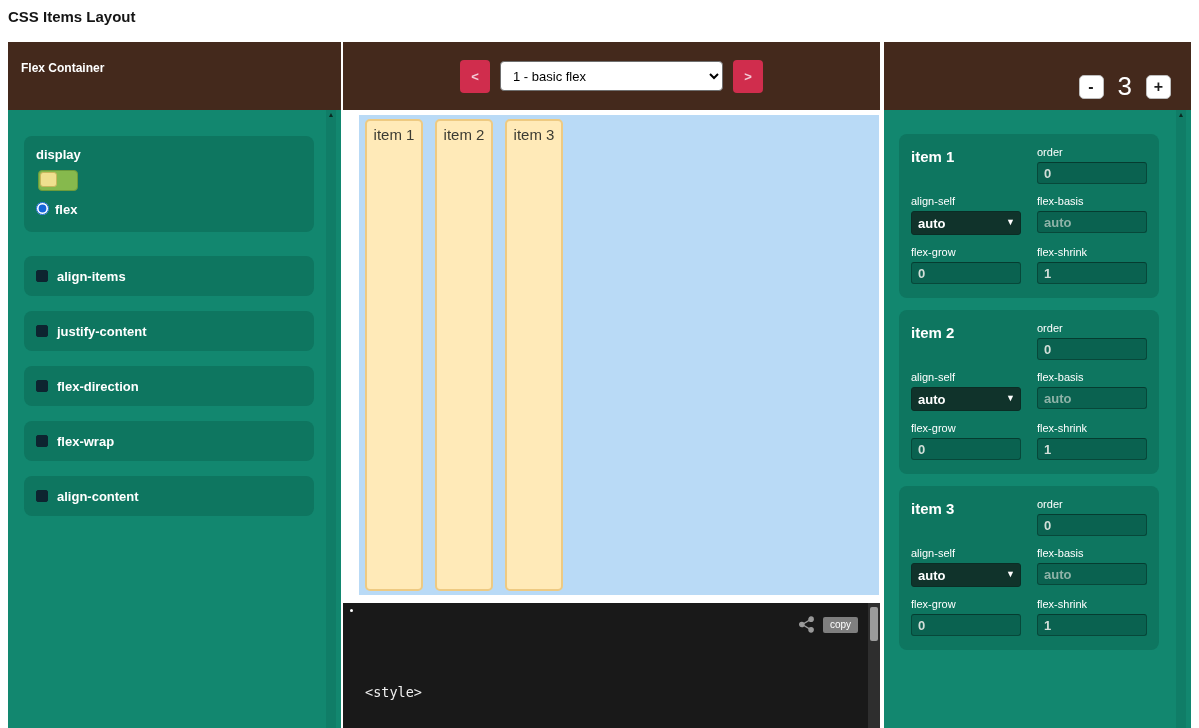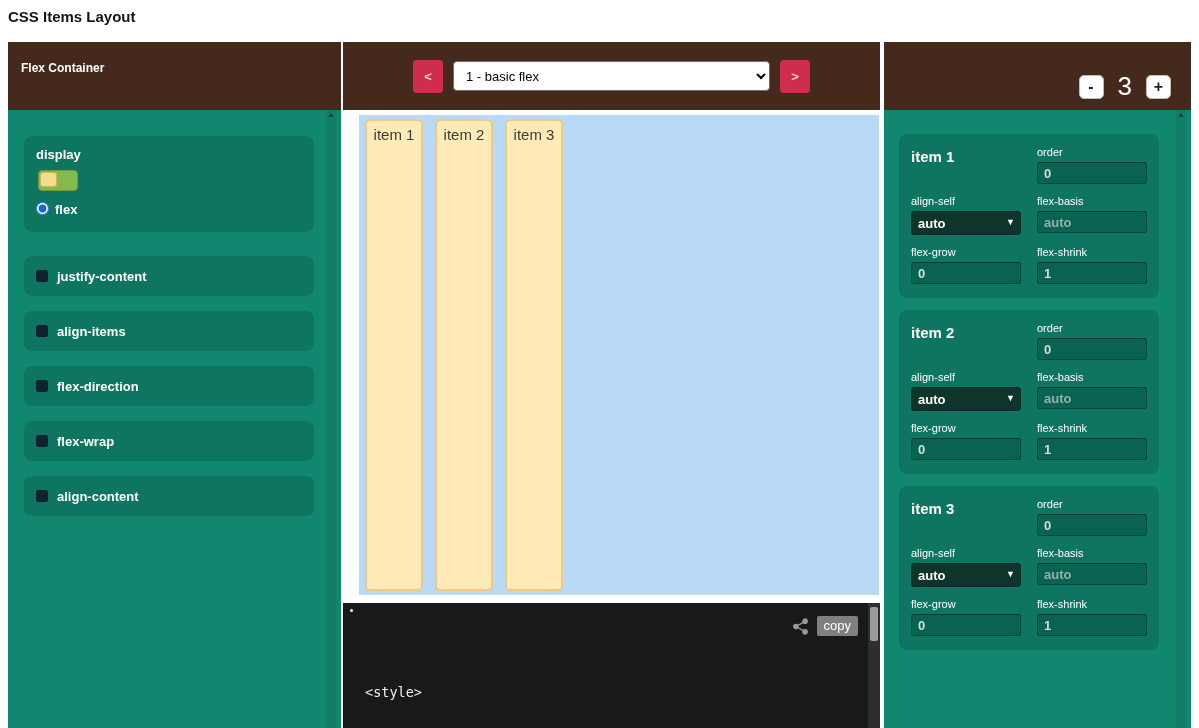--- a/index.html
+++ b/index.html
@@ -37,32 +37,32 @@
     border:1px solid #0d2430;border-radius:2px;margin:0;flex:0 0 auto;cursor:pointer;}
 
   
   .panel-scroll{position:absolute;top:68px;right:5px;bottom:0;width:10px;background:rgba(0,0,0,0.07);}
   .panel-scroll .sb-up{display:block;text-align:center;font-size:7px;line-height:10px;color:#0a2b22;cursor:pointer;}
 
   
   .mid-header{display:flex;align-items:center;justify-content:center;gap:10px;}
   .nav-btn{width:30px;height:33px;background:#D02D4D;color:#f3ccd6;border:none;border-radius:4px;
     font-size:13px;font-weight:bold;cursor:pointer;}
-  .example-select{width:317px;height:30px;border:1px solid #6f6f6f;border-radius:4px;background:#fff;
+  .example-select{width:223px;height:30px;border:1px solid #6f6f6f;border-radius:4px;background:#fff;
     font-size:13px;color:#000;padding:0 8px;font-family:"Liberation Sans",sans-serif;}
   .preview-body{position:absolute;top:68px;left:0;right:0;height:493px;background:#fff;}
   .flex-stage{position:absolute;left:16px;top:5px;width:520px;height:480px;background:#B9DAF6;display:flex;}
   .flex-item{box-sizing:border-box;width:58px;margin:4px 6px;background:#FFEAB8;border:2px solid #eeca82;
     border-radius:5px;text-align:center;padding-top:5px;font-size:15px;color:#3c3c34;}
 
   .code-panel{position:absolute;left:0;top:561px;width:537px;height:125px;background:#191919;}
   .code-dot{position:absolute;left:7px;top:6px;width:3px;height:3px;border-radius:50%;background:#fff;}
   .code-tools{position:absolute;top:13px;right:22px;display:flex;align-items:center;gap:8px;}
   .share-icon{width:17px;height:17px;cursor:pointer;}
-  .copy-btn{background:#7f7f7f;color:#fff;border:none;border-radius:2px;font-size:13px;
+  .copy-btn{background:#7f7f7f;color:#fff;border:none;border-radius:2px;font-size:10px;
     padding:2px 7px 3px;cursor:pointer;font-family:"Liberation Sans",sans-serif;}
   .code-lines{position:absolute;left:22px;top:42px;font-family:"DejaVu Sans Mono",monospace;
     font-size:13.5px;line-height:19px;color:#efefef;white-space:pre;}
   .code-scroll{position:absolute;top:0;right:0;bottom:0;width:12px;background:#2e2e2e;}
   .code-thumb{position:absolute;top:4px;left:2px;width:8px;height:34px;background:#9b9b9b;border-radius:2px;cursor:pointer;}
 
   
   .right-header{position:relative;}
   .count-controls{position:absolute;right:20px;bottom:8px;display:flex;align-items:center;gap:14px;}
   .count-btn{width:25px;height:24px;background:#fff;border:1px solid #bdbdbd;border-radius:5px;
@@ -102,26 +102,26 @@
         <div class="knob"></div>
       </div>
       <div class="radio-row">
         <input type="radio" checked="" style="">
         <span class="ctl-label">flex</span>
       </div>
     </div>
 
     <label class="ctl-card prop-card">
       <input type="checkbox" class="cb" style="">
+      <span class="ctl-label">align-items</span>
+    </label>
+
+    <label class="ctl-card prop-card">
+      <input type="checkbox" class="cb" style="">
       <span class="ctl-label">justify-content</span>
-    </label>
-
-    <label class="ctl-card prop-card">
-      <input type="checkbox" class="cb" style="">
-      <span class="ctl-label">align-items</span>
     </label>
 
     <label class="ctl-card prop-card">
       <input type="checkbox" class="cb" style="">
       <span class="ctl-label">flex-direction</span>
     </label>
 
     <label class="ctl-card prop-card">
       <input type="checkbox" class="cb" style="">
       <span class="ctl-label">flex-wrap</span>

